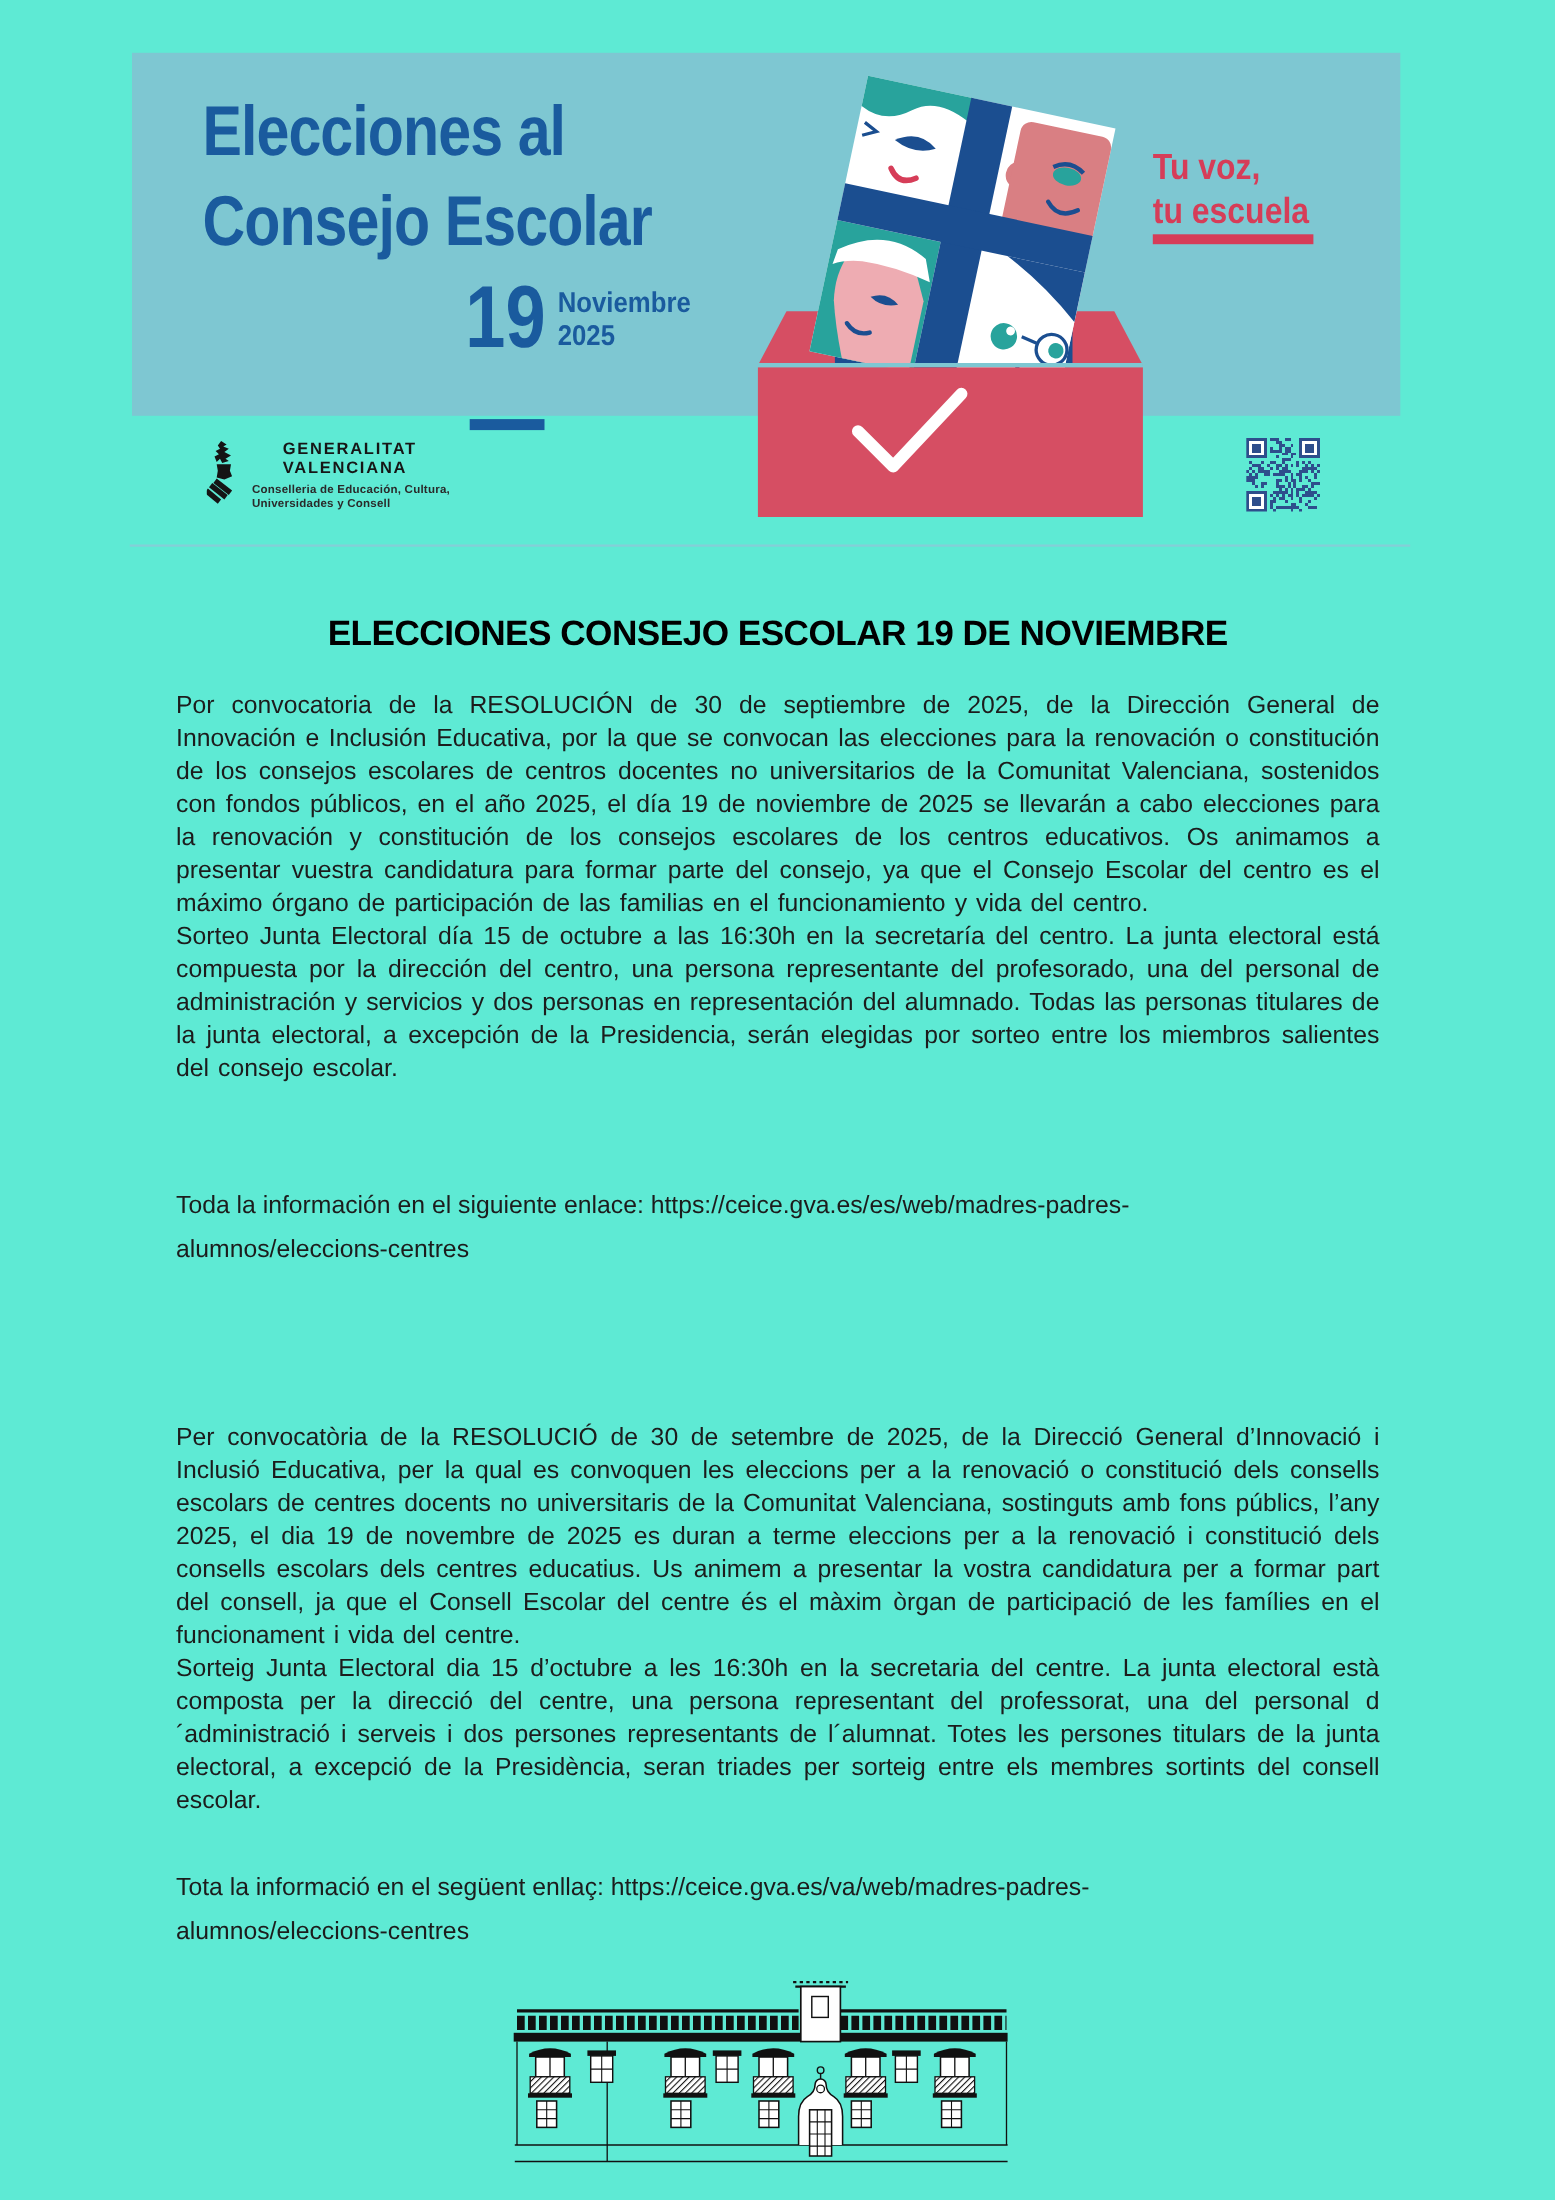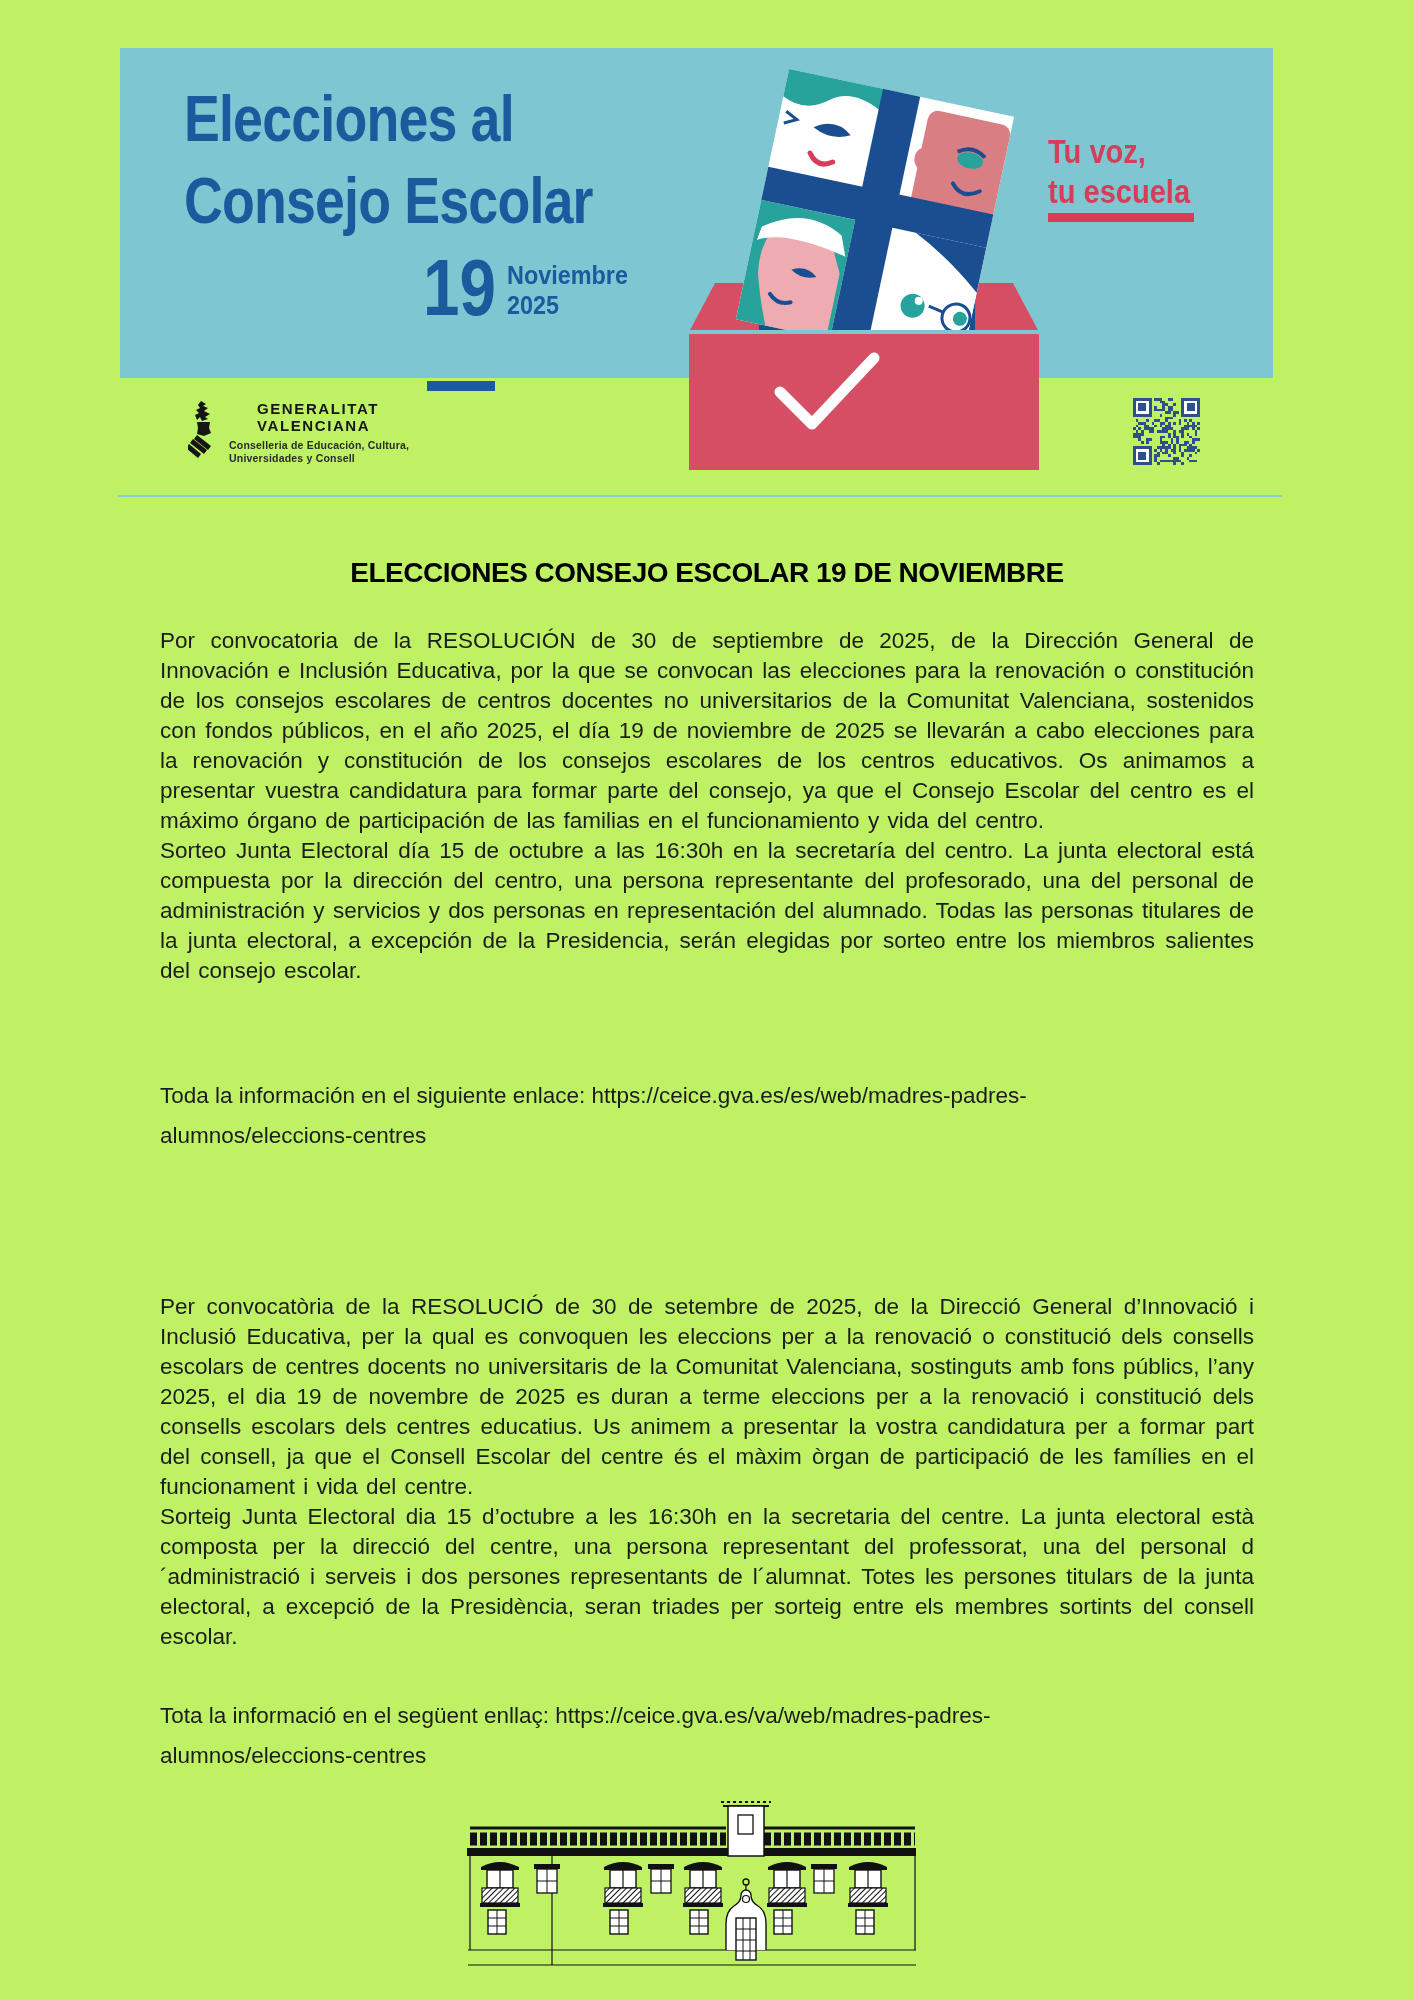--- a/index.html
+++ b/index.html
@@ -1,17 +1,17 @@
 <!DOCTYPE html>
 <html lang="es" style="--banner_bg: #7ec7d2; --title_blue: #1a5b9e; --accent_red: #d63d58; --box_red: #d64e63; --navy: #1b4e90; --teal: #28a39c; --salmon: #d97f83; --pink: #eeacb2; --qr_blue: #2e4e8c; --divider: #85ced7; --text: #1c1c1c;"><head>
 <meta charset="utf-8">
 <style>
   html,body{margin:0;padding:0;background:#e8e8e8;}
   #page{
-    position:relative;width:1414px;height:2000px;background:#bef264;
+    position:relative;width:1414px;height:2000px;background:#5eead4;
     margin:0 auto;overflow:hidden;
     font-family:"Liberation Sans",sans-serif;color:var(--text,#1c1c1c);
   }
   
   .banner{position:absolute;left:120px;top:48px;width:1153px;height:330px;background:var(--banner_bg);}
   .banner-title{
     position:absolute;left:64px;top:30px;font-weight:700;font-size:64px;line-height:82px;
     color:var(--title_blue);letter-spacing:-1px;transform:scaleX(.84);transform-origin:left top;white-space:nowrap;
   }
   .date-wrap{position:absolute;left:303px;top:200px;}
@@ -31,21 +31,21 @@
   .slogan-underline{position:absolute;left:928px;top:165px;width:146px;height:9px;background:var(--accent_red);}
   .illustration{position:absolute;left:660px;top:60px;width:420px;height:412px;z-index:3;}
   
   .logo{position:absolute;left:188px;top:400px;display:flex;gap:11px;align-items:flex-start;}
   .logo-text .org{font-weight:700;font-size:15px;line-height:17px;letter-spacing:1.6px;color:#161616;margin-left:28px;}
   .logo-text .dept{margin-top:5px;font-weight:700;font-size:10.5px;line-height:13px;letter-spacing:.2px;color:#2a2a2a;}
   .qr{position:absolute;left:1133px;top:398px;width:67px;height:67px;}
   .divider{position:absolute;left:118px;top:495px;width:1164px;height:2px;background:var(--divider);}
   
   .doc-heading{
-    position:absolute;left:160px;width:1094px;text-align:center;font-weight:700;font-size:28px;
+    position:absolute;left:160px;width:1094px;text-align:center;font-weight:700;font-size:32px;
     line-height:44px;color:#000;letter-spacing:-.5px;white-space:nowrap;
   }
   .h-es{top:532px;} .h-va{top:1238px;}
   .doc-body{position:absolute;left:160px;width:1094px;font-size:22.5px;line-height:30px;
     text-align:justify;word-spacing:2px;color:var(--text);}
   .p-es{top:626px;} .p-va{top:1292px;}
   .doc-body p{margin:0;}
   .doc-link{position:absolute;left:160px;width:1094px;text-align:left;font-size:22.5px;
     line-height:40px;color:var(--text);}
   .l-es{top:1076px;} .l-va{top:1696px;}

